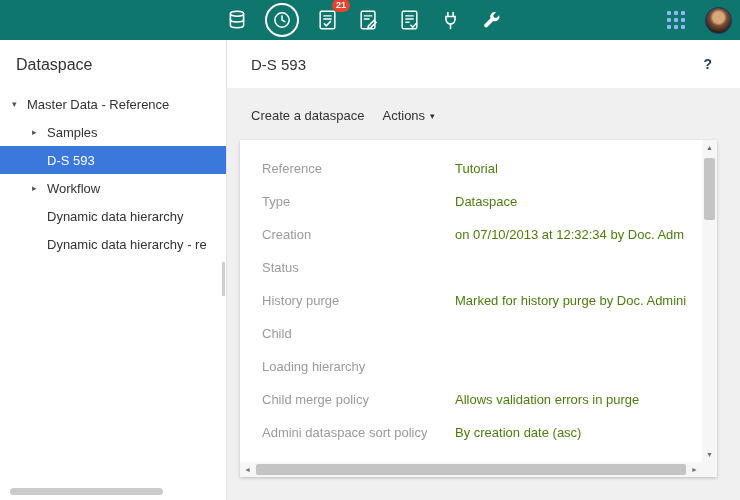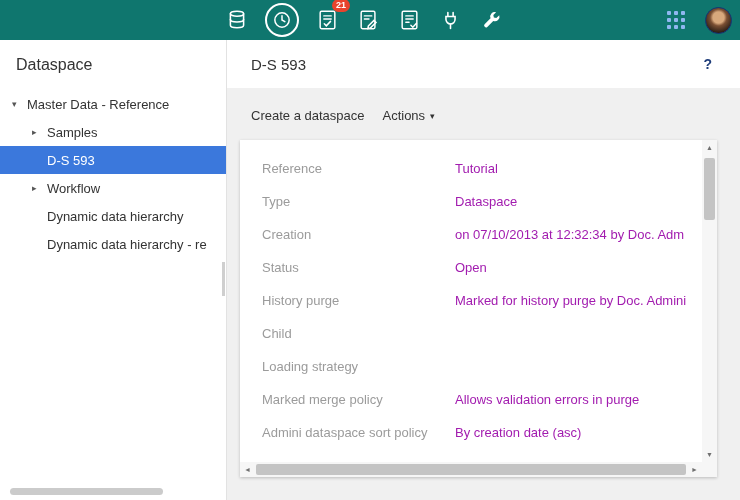--- a/index.html
+++ b/index.html
@@ -113,21 +113,21 @@
   }
   .card-body {
     position: absolute; left: 0; top: 0; right: 15px; bottom: 15px;
     overflow: hidden; padding-top: 12px;
   }
   .prop-row {
     height: 33px; display: flex; align-items: center;
     padding-left: 22px; font-size: 13px; white-space: nowrap;
   }
   .prop-label { width: 193px; flex: 0 0 193px; color: #9b9b9b; overflow: hidden; }
-  .prop-value { color: #a21caf; overflow: hidden; flex: 1; }
+  .prop-value { color: #4d7c0f; overflow: hidden; flex: 1; }
 
   
   .vscroll {
     position: absolute; right: 0; top: 0; bottom: 15px; width: 15px;
     background: #f6f6f6;
   }
   .hscroll {
     position: absolute; left: 0; right: 15px; bottom: 0; height: 15px;
     background: #f6f6f6;
   }
@@ -290,34 +290,33 @@
       <div class="prop-row">
         <span class="prop-label">Type</span>
         <span class="prop-value">Dataspace</span>
       </div>
       <div class="prop-row">
         <span class="prop-label">Creation</span>
         <span class="prop-value">on 07/10/2013 at 12:32:34 by Doc. Adm</span>
       </div>
       <div class="prop-row">
         <span class="prop-label">Status</span>
-        <span class="prop-value">Open</span>
       </div>
       <div class="prop-row">
         <span class="prop-label">History purge</span>
         <span class="prop-value">Marked for history purge by Doc. Admini</span>
       </div>
       <div class="prop-row">
         <span class="prop-label">Child</span>
       </div>
       <div class="prop-row">
-        <span class="prop-label">Loading strategy</span>
-      </div>
-      <div class="prop-row">
-        <span class="prop-label">Marked merge policy</span>
+        <span class="prop-label">Loading hierarchy</span>
+      </div>
+      <div class="prop-row">
+        <span class="prop-label">Child merge policy</span>
         <span class="prop-value">Allows validation errors in purge</span>
       </div>
       <div class="prop-row">
         <span class="prop-label">Admini dataspace sort policy</span>
         <span class="prop-value">By creation date (asc)</span>
       </div>
 
     </div>
 
     <div class="vscroll">

